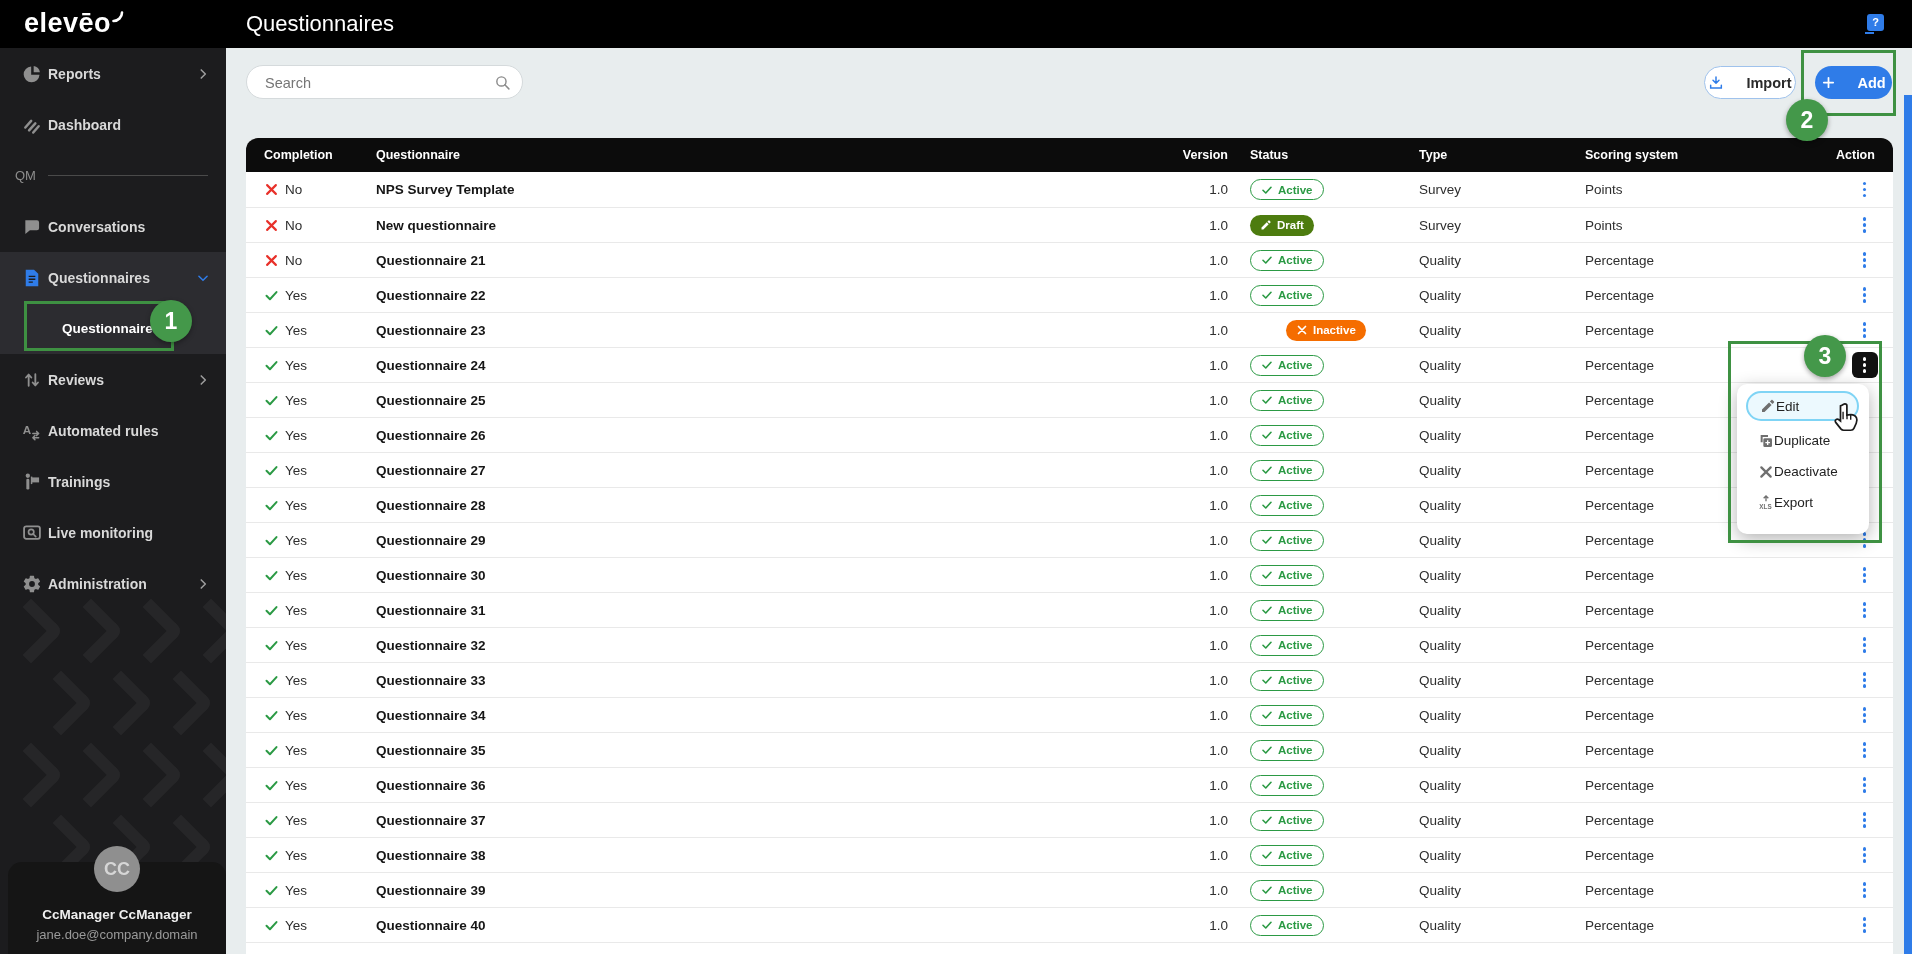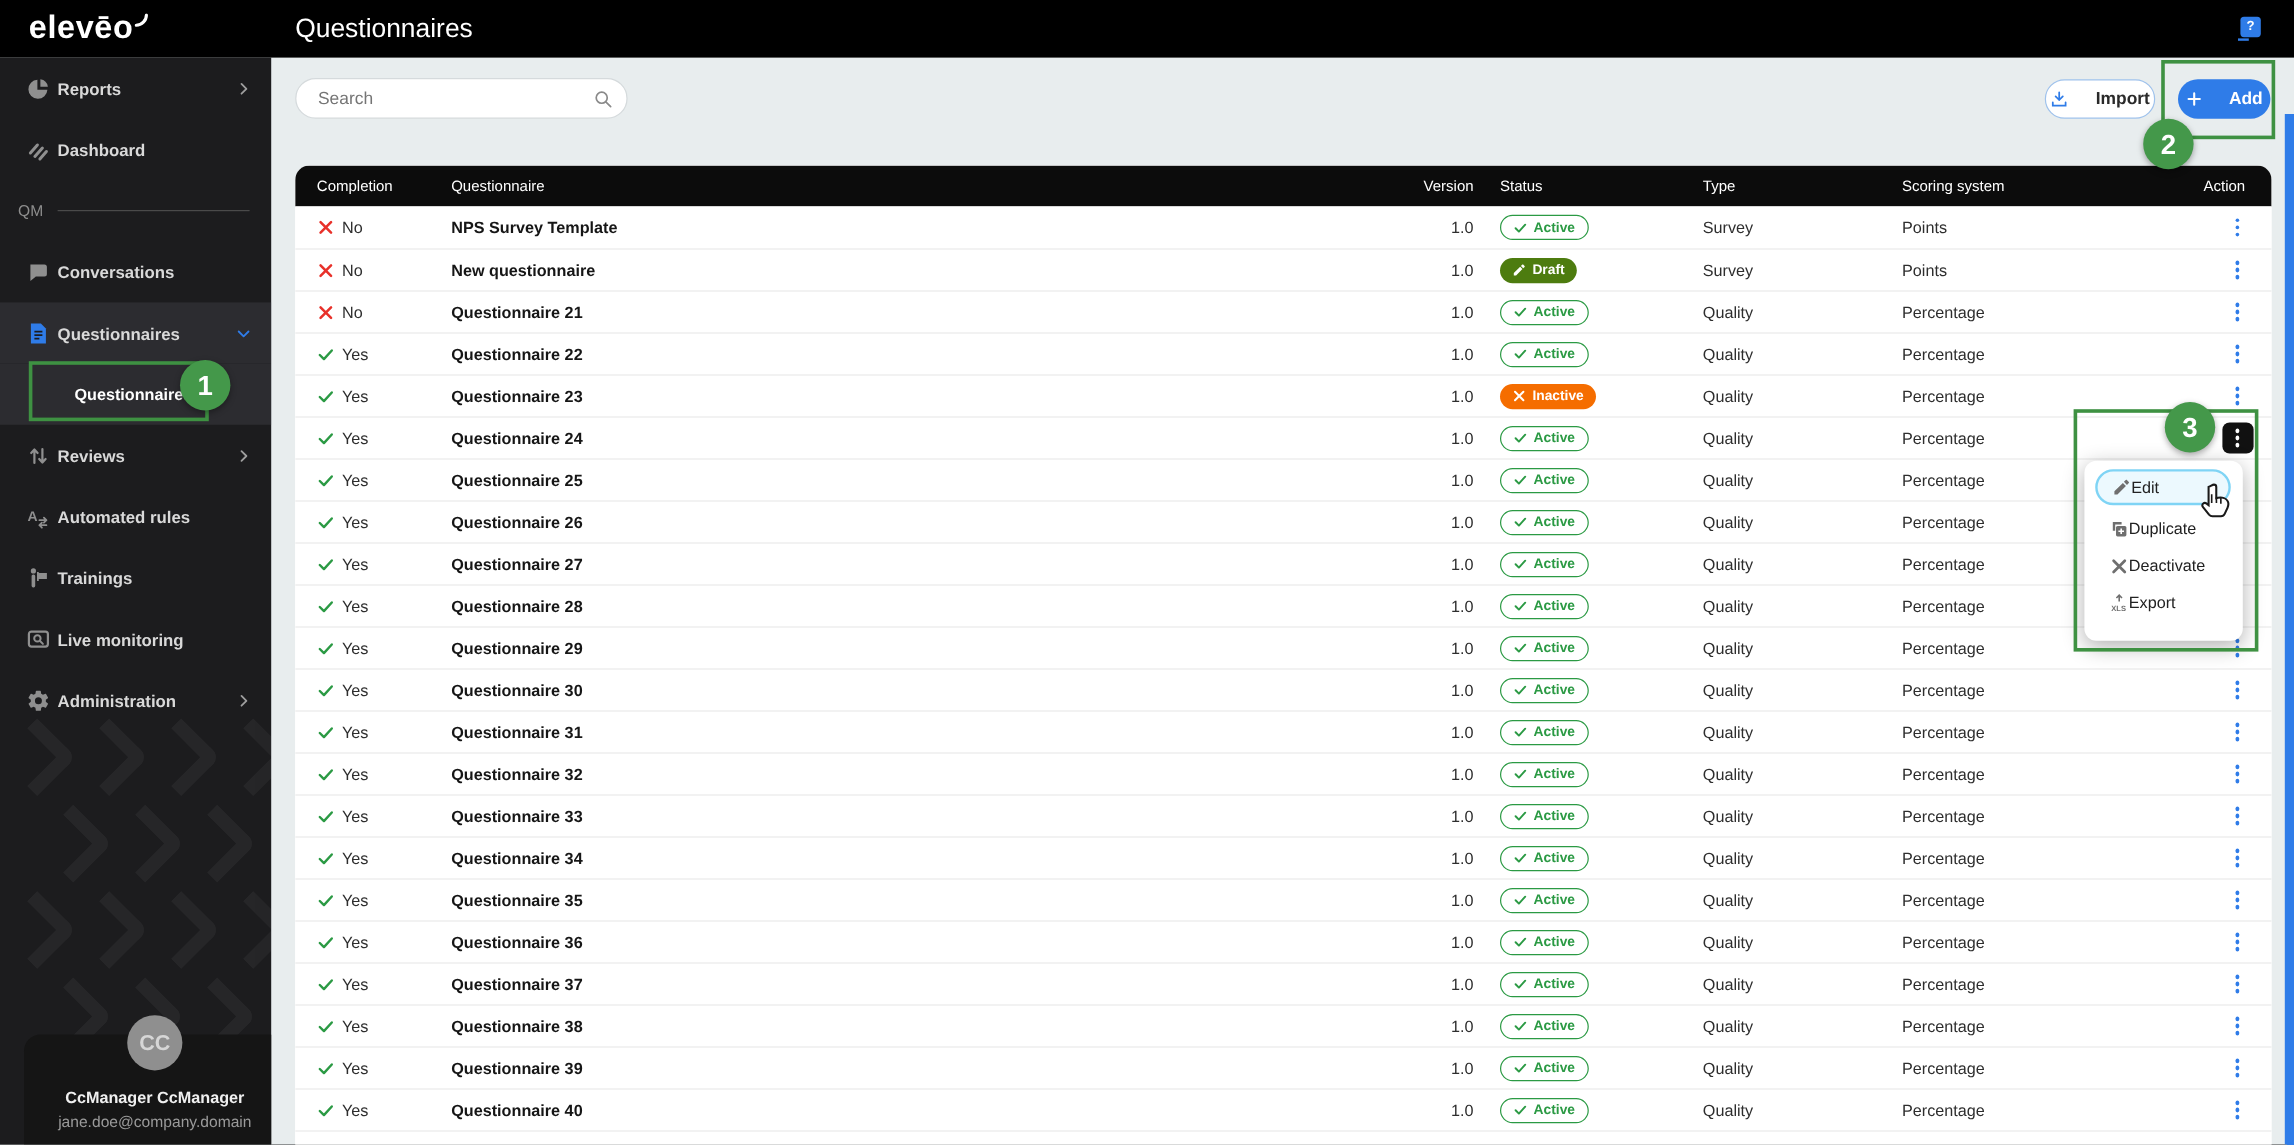--- a/index.html
+++ b/index.html
@@ -24,21 +24,21 @@
   .side-item .chev{position:absolute;right:16px;width:14px;height:14px;color:#9e9e9e;}
   .side-item .chev.blue{color:#2f7ce8;}
   .side-item.hl{background:#2c2c30;}
   .side-item.doc-blue .ico{color:#2f7ce8;}
   .side-section{height:51px;display:flex;align-items:center;padding-left:15px;color:#8d8d8d;font-size:13px;}
   .side-section .rule{flex:1;height:1px;background:#4a4a4a;margin:0 18px 0 12px;}
   .side-sub{padding-left:62px;font-size:13.5px;color:#fff;}
   .pattern{position:absolute;left:0;top:500px;width:226px;height:406px;pointer-events:none;}
   .pattern i{position:absolute;width:34px;height:34px;border-top:12px solid #fff;border-right:12px solid #fff;
              border-top-right-radius:9px;opacity:.045;transform:rotate(45deg);}
-  .profile{position:absolute;left:20px;bottom:0;width:218px;height:92px;background:#151515;
+  .profile{position:absolute;left:8px;bottom:0;width:218px;height:92px;background:#151515;
            border-radius:14px 14px 0 0;text-align:center;}
   .avatar{position:absolute;left:86px;top:-16px;width:46px;height:46px;border-radius:50%;background:#8f8f8f;
           color:#d6d6d6;font-size:18px;font-weight:bold;line-height:46px;}
   .p-name{position:absolute;left:0;width:218px;top:45px;color:#efefef;font-size:13.5px;font-weight:bold;}
   .p-mail{position:absolute;left:0;width:218px;top:65px;color:#9a9a9a;font-size:13px;}
 
   
   .searchbox{position:absolute;left:246px;top:65px;width:277px;height:34px;background:#fff;border:1px solid #d5dadc;
              border-radius:17px;box-sizing:border-box;}
   .searchbox input{position:absolute;left:16px;top:1px;width:220px;height:30px;border:none;outline:none;
@@ -49,38 +49,38 @@
        font-size:14.5px;font-weight:bold;box-sizing:border-box;cursor:pointer;gap:15px;}
   .btn-import{left:1704px;width:92px;background:#fff;border:1px solid #9fc2ec;color:#2a2a2a;}
   .btn-import .ico{width:16px;height:16px;color:#2f7ce8;margin-right:7px;}
   .btn-add{left:1815px;width:77px;background:#2f7ce8;color:#fff;}
   .btn-add .ico{width:15px;height:15px;color:#fff;margin-right:6px;}
 
   
   .tcard{position:absolute;left:246px;top:138px;width:1647px;height:816px;background:#fff;
          border-radius:12px 12px 0 0;overflow:hidden;z-index:4;}
   .thead,.trow{display:grid;grid-template-columns:130px 730px 130px 180px 166px 254px 57px;align-items:center;}
-  .thead{height:34px;background:#0c0c0c;color:#fff;font-size:12.5px;font-weight:normal;}
+  .thead{height:34px;background:#0c0c0c;color:#fff;font-size:12.5px;font-weight:bold;}
   .trow{height:35px;border-top:1px solid #e9e9e9;background:#fff;font-size:13.5px;color:#2e2e2e;box-sizing:border-box;}
   .trow:first-of-type{border-top:none;}
   .c-comp{padding-left:18px;display:flex;align-items:center;}
   .c-comp .cico{width:15px;height:15px;margin-right:6px;}
   .cico.red{color:#e8312a;} .cico.grn{color:#2b9a44;}
   .c-name{font-weight:bold;color:#161616;}
   .c-ver{text-align:right;padding-right:8px;}
   .c-status{padding-left:14px;}
   .c-type,.c-scoring{padding-left:3px;}
   .c-action{display:flex;justify-content:center;}
   .h-action{text-align:right;padding-right:22px;}
   .badge{display:inline-flex;align-items:center;height:21px;border-radius:11px;padding:0 10px;
          font-size:11.5px;font-weight:bold;box-sizing:border-box;}
   .badge svg{width:12px;height:12px;margin-right:5px;}
   .b-active{border:1.5px solid #2b9a44;color:#2b9a44;background:#fff;}
   .b-draft{background:#4d7c0f;color:#fff;text-align:center;}
-  .b-inactive{background:#f56d00;color:#fff;}
+  .b-inactive{background:#f56d00;color:#fff;margin-left:36px;}
   .kebab{width:26px;height:26px;display:flex;flex-direction:column;align-items:center;justify-content:center;
          gap:2.5px;cursor:pointer;border-radius:6px;}
   .kebab i{width:3.5px;height:3.5px;border-radius:50%;background:#2f7ce8;}
   .kebab.open{background:#111;}
   .kebab.open i{background:#fff;}
 
   
   .menu{position:absolute;left:1737px;top:384px;width:132px;height:150px;background:#fff;border-radius:10px;
         box-shadow:0 5px 18px rgba(0,0,0,.3);z-index:20;padding-top:7px;box-sizing:border-box;}
   .m-item{position:relative;height:31px;display:flex;align-items:center;padding-left:21px;font-size:13.5px;

